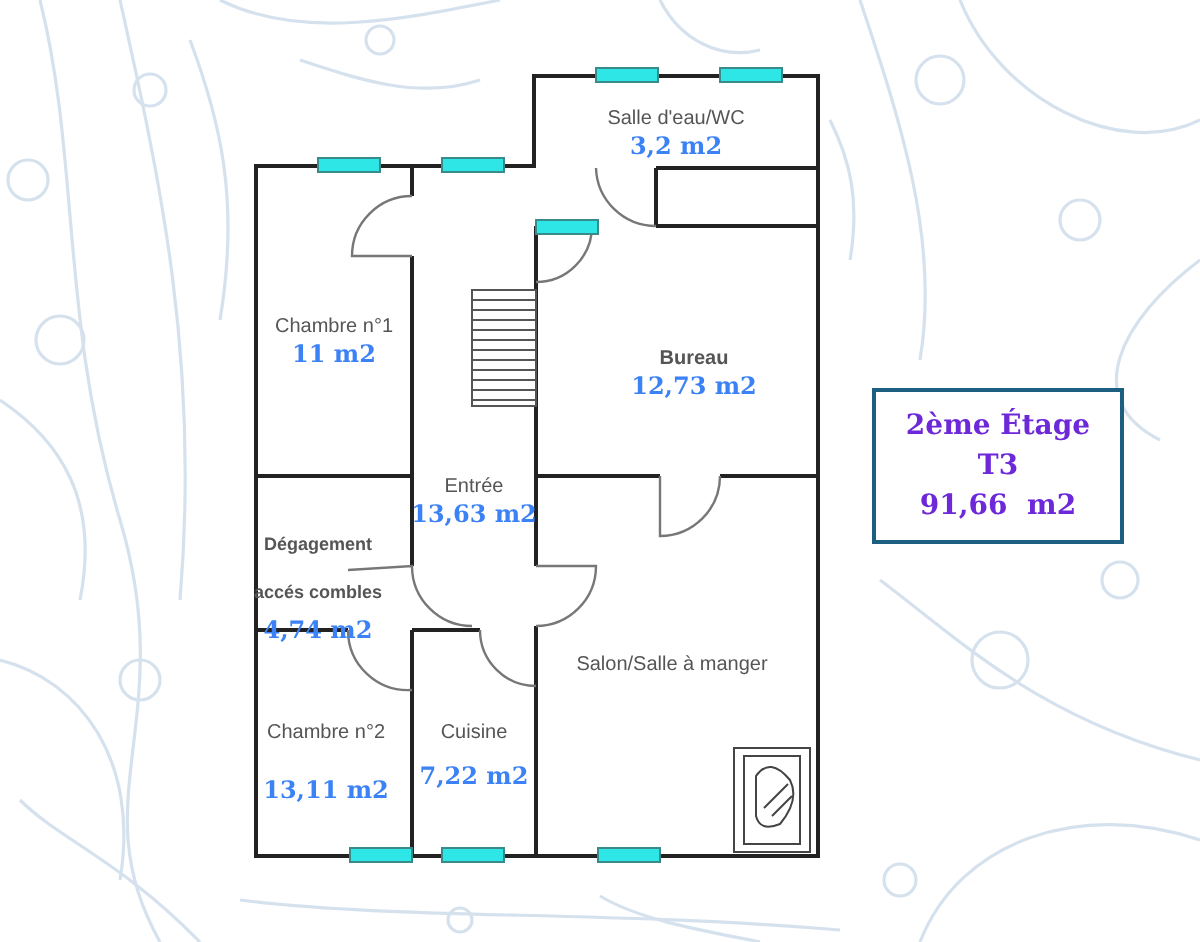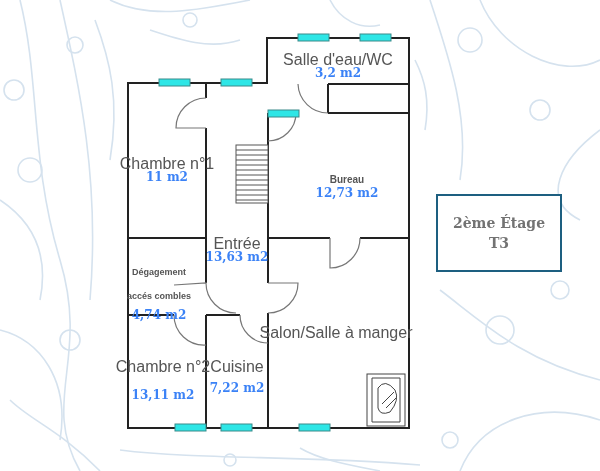--- a/index.html
+++ b/index.html
@@ -1,24 +1,24 @@
 <!DOCTYPE html>
 <html><head>
 <meta charset="utf-8">
 <style>
   html,body{margin:0;padding:0;}
   body{width:600px;height:471px;position:relative;overflow:hidden;background:#ffffff;font-family:"Liberation Sans",sans-serif;}
   #bg{position:absolute;left:0;top:0;width:600px;height:471px;}
   #plan{position:absolute;left:0;top:0;width:600px;height:471px;}
   .lbl{position:absolute;text-align:center;white-space:nowrap;transform:translateX(-50%);}
-  .room-name{font-size:16px;color:#555;line-height:12px;}
+  .room-name{font-size:10px;color:#555;line-height:12px;}
   .room-area{font-size:12px;color:#3b82f6;font-weight:bold;font-family:"DejaVu Serif",serif;line-height:15px;}
   .room-name.bold{font-weight:bold;font-size:10px;margin-top:12px;}
   #summary{position:absolute;left:436px;top:194px;width:122px;height:74px;border:2px solid #1d5f80;background:#fff;display:flex;flex-direction:column;align-items:center;justify-content:center;}
-  #summary div{font-family:"DejaVu Serif",serif;color:#737373;font-size:14px;line-height:20px;font-weight:bold;}
+  #summary div{font-family:"DejaVu Serif",serif;color:#6d28d9;font-size:14px;line-height:20px;font-weight:bold;}
 </style>
 </head>
 <body>
 
 <svg id="bg" viewBox="0 0 600 471" fill="none" stroke="#d5e2ee" stroke-width="1.6">
   <path d="M20 0 C 40 80, 30 160, 60 260 S 40 400, 80 471"></path>
   <path d="M60 0 C 80 90, 100 180, 90 300"></path>
   <path d="M95 20 C 110 60, 120 100, 110 160"></path>
   <circle cx="75" cy="45" r="8"></circle>
   <circle cx="14" cy="90" r="10"></circle>
@@ -150,13 +150,14 @@
   <div class="room-name">Cuisine</div>
   <div class="room-area" style="margin-top:8px;">7,22 m2</div>
 </div>
 <div class="lbl" style="left:336px;top:327px;">
   <div class="room-name">Salon/Salle à manger</div>
 </div>
 
 <div id="summary">
   <div>2ème Étage</div>
   <div>T3</div>
+  <div style="white-space:pre;">91,66  m2</div>
 </div>
 
 </body></html>

